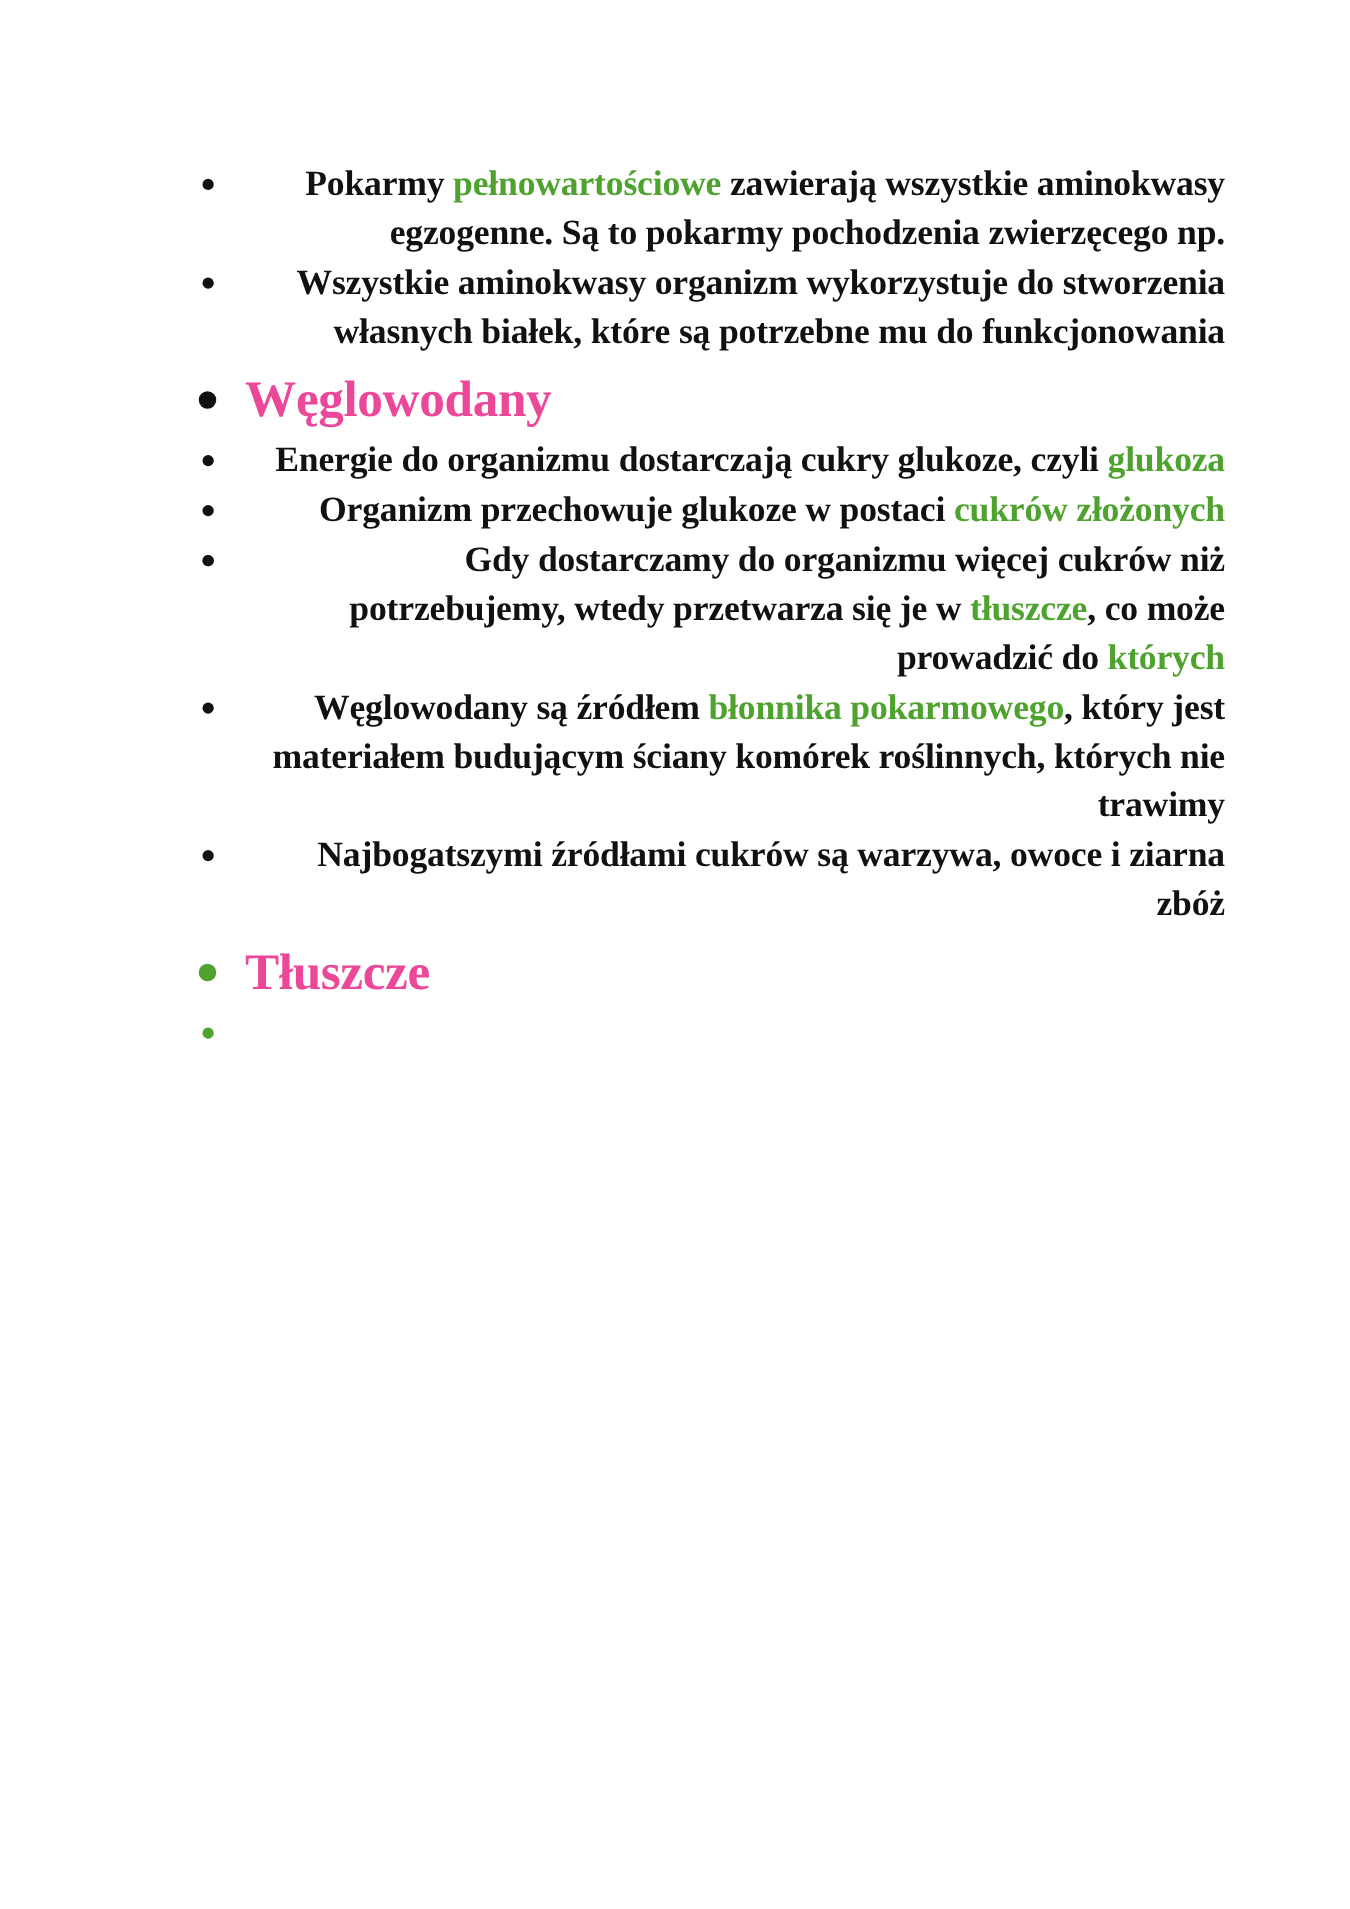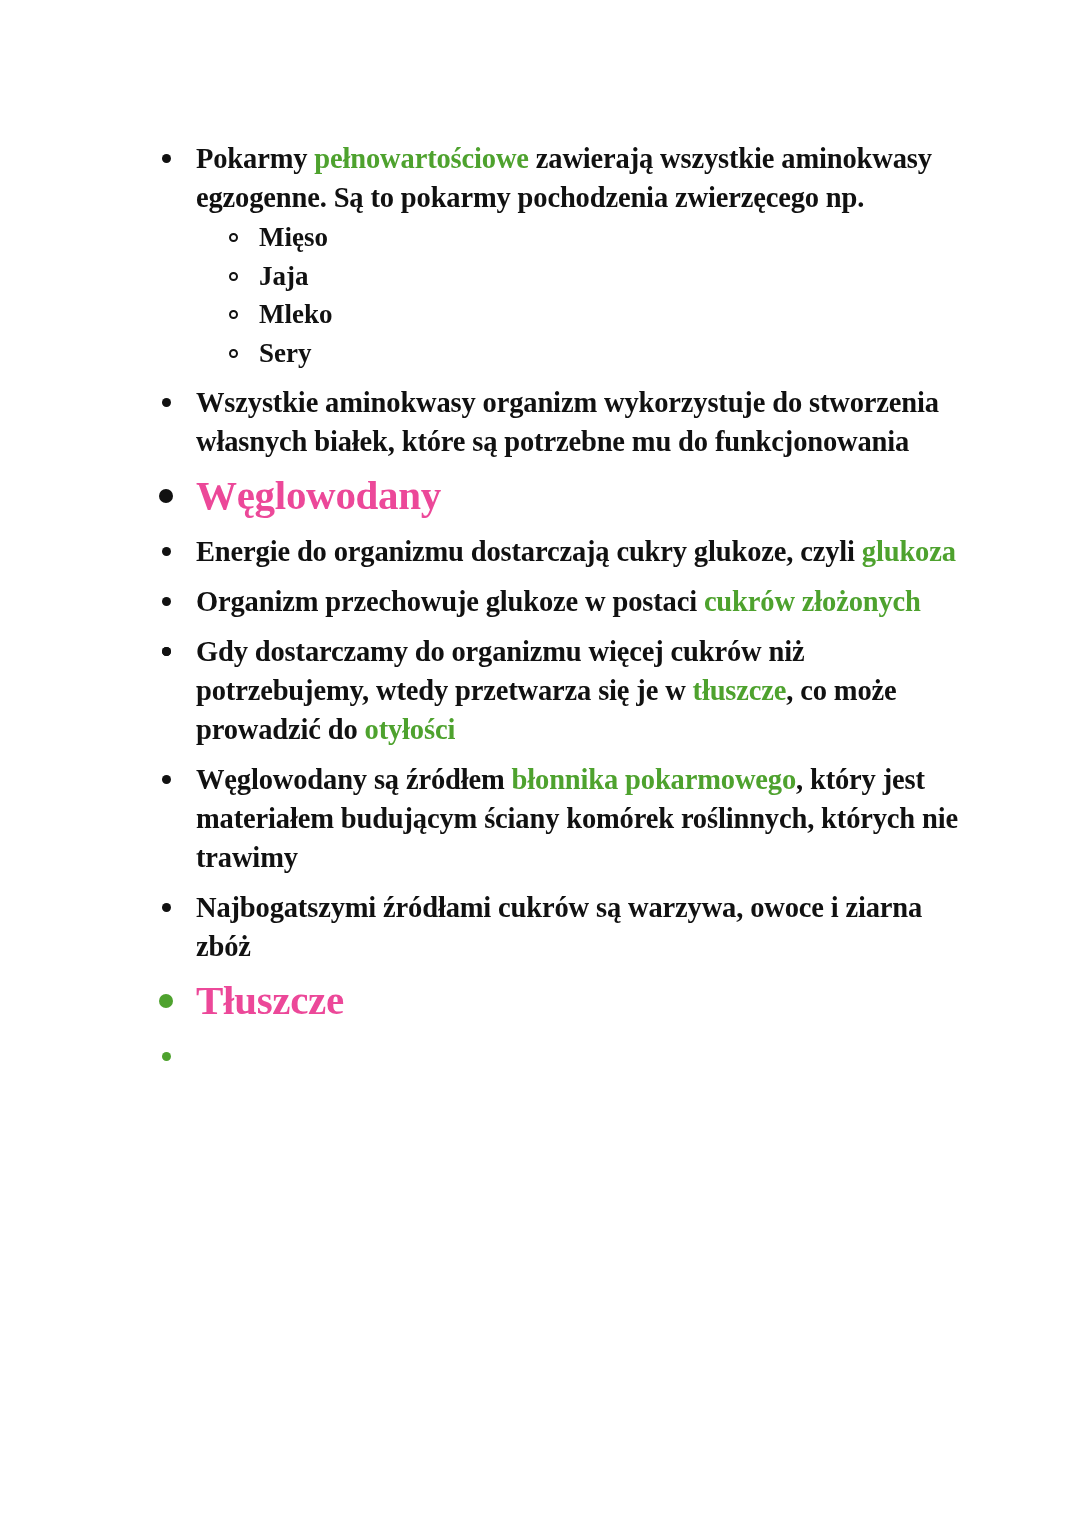--- a/index.html
+++ b/index.html
@@ -37,22 +37,23 @@
     padding: 0 0 0 72px;
   }
 
   li.item {
     position: relative;
     padding-left: 41px;
     font-size: 28.5px;
     font-weight: bold;
     line-height: 39px;
     letter-spacing: -0.15px;
-    margin: 11px 0 1px 0;
+    margin: 0 0 1px 0;
     max-width: 790px;
+    text-align: right;
   }
 
   
   li.item > .bullet {
     position: absolute;
     left: 7px;
     top: 15px;
     width: 9px;
     height: 9px;
     border-radius: 50%;
@@ -116,40 +117,20 @@
 
 <div class="page">
 
   <ul class="level1">
 
     <li class="item">
       <span class="bullet"></span>
       <span><span>Pokarmy </span><span class="hi">pełnowartościowe</span><span> zawierają wszystkie aminokwasy egzogenne. Są to pokarmy pochodzenia zwierzęcego np.</span></span>
     </li>
 
-    <li>
-      <ul class="level2">
-        <li class="sub">
-          <span class="bullet-hollow"></span>
-          <span>Mięso</span>
-        </li>
-        <li class="sub">
-          <span class="bullet-hollow"></span>
-          <span>Jaja</span>
-        </li>
-        <li class="sub">
-          <span class="bullet-hollow"></span>
-          <span>Mleko</span>
-        </li>
-        <li class="sub">
-          <span class="bullet-hollow"></span>
-          <span>Sery</span>
-        </li>
-      </ul>
-    </li>
 
     <li class="item">
       <span class="bullet"></span>
       <span><span>Wszystkie aminokwasy organizm wykorzystuje do stworzenia własnych białek, które są potrzebne mu do funkcjonowania</span></span>
     </li>
 
     <li class="heading">
       <span class="bullet"></span>
       <span>Węglowodany</span>
     </li>
@@ -163,21 +144,21 @@
       <span class="bullet"></span>
       <span><span>Organizm przechowuje glukoze w postaci </span><span class="hi">cukrów złożonych</span></span>
     </li>
 
     <li class="item">
       <span class="bullet"></span>
     </li>
 
     <li class="item">
       <span class="bullet"></span>
-      <span><span>Gdy dostarczamy do organizmu więcej cukrów niż potrzebujemy, wtedy przetwarza się je w </span><span class="hi">tłuszcze</span><span>, co może prowadzić do </span><span class="hi">otyłości</span></span>
+      <span><span>Gdy dostarczamy do organizmu więcej cukrów niż potrzebujemy, wtedy przetwarza się je w </span><span class="hi">tłuszcze</span><span>, co może prowadzić do </span><span class="hi">których</span></span>
     </li>
 
     <li class="item">
       <span class="bullet"></span>
       <span><span>Węglowodany są źródłem </span><span class="hi">błonnika pokarmowego</span><span>, który jest materiałem budującym ściany komórek roślinnych, których nie trawimy</span></span>
     </li>
 
     <li class="item">
       <span class="bullet"></span>
       <span><span>Najbogatszymi źródłami cukrów są warzywa, owoce i ziarna zbóż</span></span>

